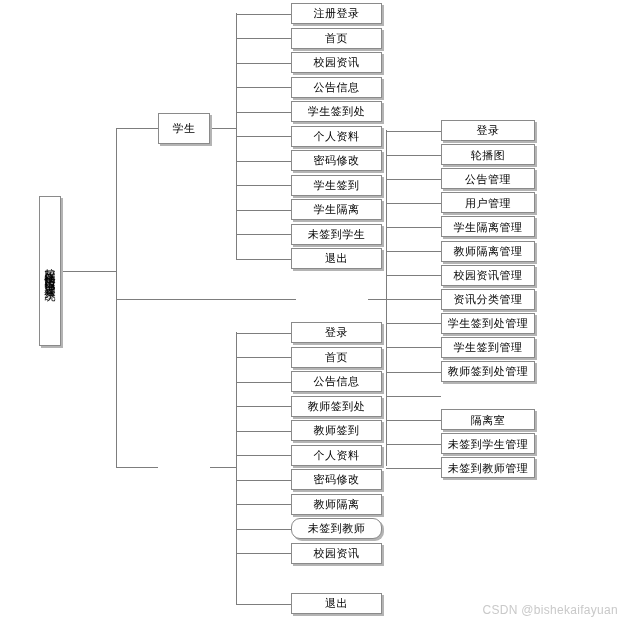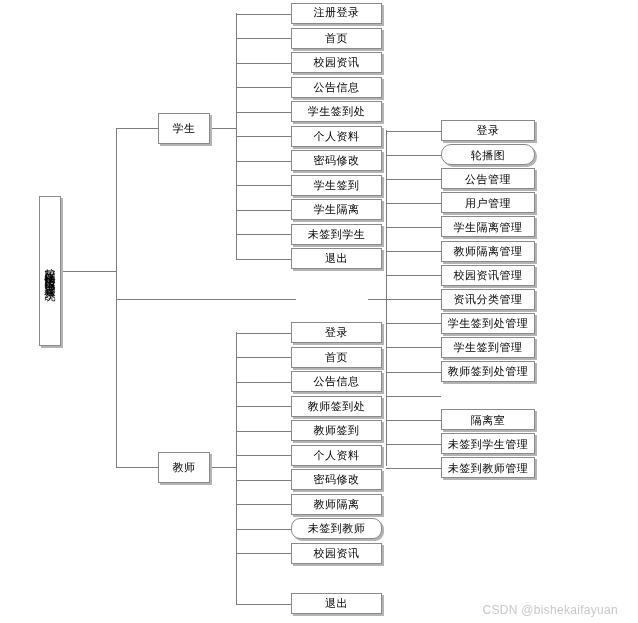--- a/index.html
+++ b/index.html
@@ -78,32 +78,31 @@
   <div class="vline" style="left:116px; top:128px; height:340px;"></div>
 
   <div class="hline" style="left:116px; top:128px; width:42px;"></div>
   <div class="node" style="left:158px; top:113px; width:52px; height:31px;">学生</div>
   <div class="hline" style="left:210px; top:128px; width:27px;"></div>
 
   <div class="hline" style="left:116px; top:299px; width:180px;"></div>
   <div class="hline" style="left:368px; top:299px; width:19px;"></div>
 
   <div class="hline" style="left:116px; top:467px; width:42px;"></div>
-  <div class="node" style="left:158px; top:452px; width:52px; height:31px;">教师</div>
   <div class="hline" style="left:210px; top:467px; width:27px;"></div>
 
   <div class="vline" style="left:236px; top:13px; height:246px;"></div>
 
   <div class="vline" style="left:386px; top:130px; height:336px;"></div>
 
   <div class="vline" style="left:236px; top:332px; height:272px;"></div>
 
   <div id="leaf-layer">
       <div class="hline" style="left: 236px; top: 13.5px; width: 55px;"></div>
-      <div class="node" style="left: 291px; top: 3px; width: 91px; height: 21px; font-family: Liberation Mono, monospace;">注册登录</div>
+      <div class="node" style="left: 291px; top: 3px; width: 91px; height: 21px;">注册登录</div>
       <div class="hline" style="left: 236px; top: 38px; width: 55px;"></div>
       <div class="node" style="left: 291px; top: 27.5px; width: 91px; height: 21px;">首页</div>
       <div class="hline" style="left: 236px; top: 62.5px; width: 55px;"></div>
       <div class="node" style="left: 291px; top: 52px; width: 91px; height: 21px;">校园资讯</div>
       <div class="hline" style="left: 236px; top: 87px; width: 55px;"></div>
       <div class="node" style="left: 291px; top: 76.5px; width: 91px; height: 21px;">公告信息</div>
       <div class="hline" style="left: 236px; top: 111.5px; width: 55px;"></div>
       <div class="node" style="left: 291px; top: 101px; width: 91px; height: 21px;">学生签到处</div>
       <div class="hline" style="left: 236px; top: 136px; width: 55px;"></div>
       <div class="node" style="left: 291px; top: 125.5px; width: 91px; height: 21px;">个人资料</div>
@@ -113,21 +112,21 @@
       <div class="node" style="left: 291px; top: 174.5px; width: 91px; height: 21px;">学生签到</div>
       <div class="hline" style="left: 236px; top: 209.5px; width: 55px;"></div>
       <div class="node" style="left: 291px; top: 199px; width: 91px; height: 21px;">学生隔离</div>
       <div class="hline" style="left: 236px; top: 234px; width: 55px;"></div>
       <div class="node" style="left: 291px; top: 223.5px; width: 91px; height: 21px;">未签到学生</div>
       <div class="hline" style="left: 236px; top: 258.5px; width: 55px;"></div>
       <div class="node" style="left: 291px; top: 248px; width: 91px; height: 21px;">退出</div>
       <div class="hline" style="left: 386px; top: 130.5px; width: 55px;"></div>
       <div class="node" style="left: 441px; top: 120px; width: 94px; height: 21px;">登录</div>
       <div class="hline" style="left: 386px; top: 154.6px; width: 55px;"></div>
-      <div class="node" style="left: 441px; top: 144.1px; width: 94px; height: 21px; border-radius: 10px;">轮播图</div>
+      <div class="node" style="left: 441px; top: 144.1px; width: 94px; height: 21px;">轮播图</div>
       <div class="hline" style="left: 386px; top: 178.7px; width: 55px;"></div>
       <div class="node" style="left: 441px; top: 168.2px; width: 94px; height: 21px;">公告管理</div>
       <div class="hline" style="left: 386px; top: 202.8px; width: 55px;"></div>
       <div class="node" style="left: 441px; top: 192.3px; width: 94px; height: 21px;">用户管理</div>
       <div class="hline" style="left: 386px; top: 226.9px; width: 55px;"></div>
       <div class="node" style="left: 441px; top: 216.4px; width: 94px; height: 21px;">学生隔离管理</div>
       <div class="hline" style="left: 386px; top: 251px; width: 55px;"></div>
       <div class="node" style="left: 441px; top: 240.5px; width: 94px; height: 21px;">教师隔离管理</div>
       <div class="hline" style="left: 386px; top: 275.1px; width: 55px;"></div>
       <div class="node" style="left: 441px; top: 264.6px; width: 94px; height: 21px;">校园资讯管理</div>

